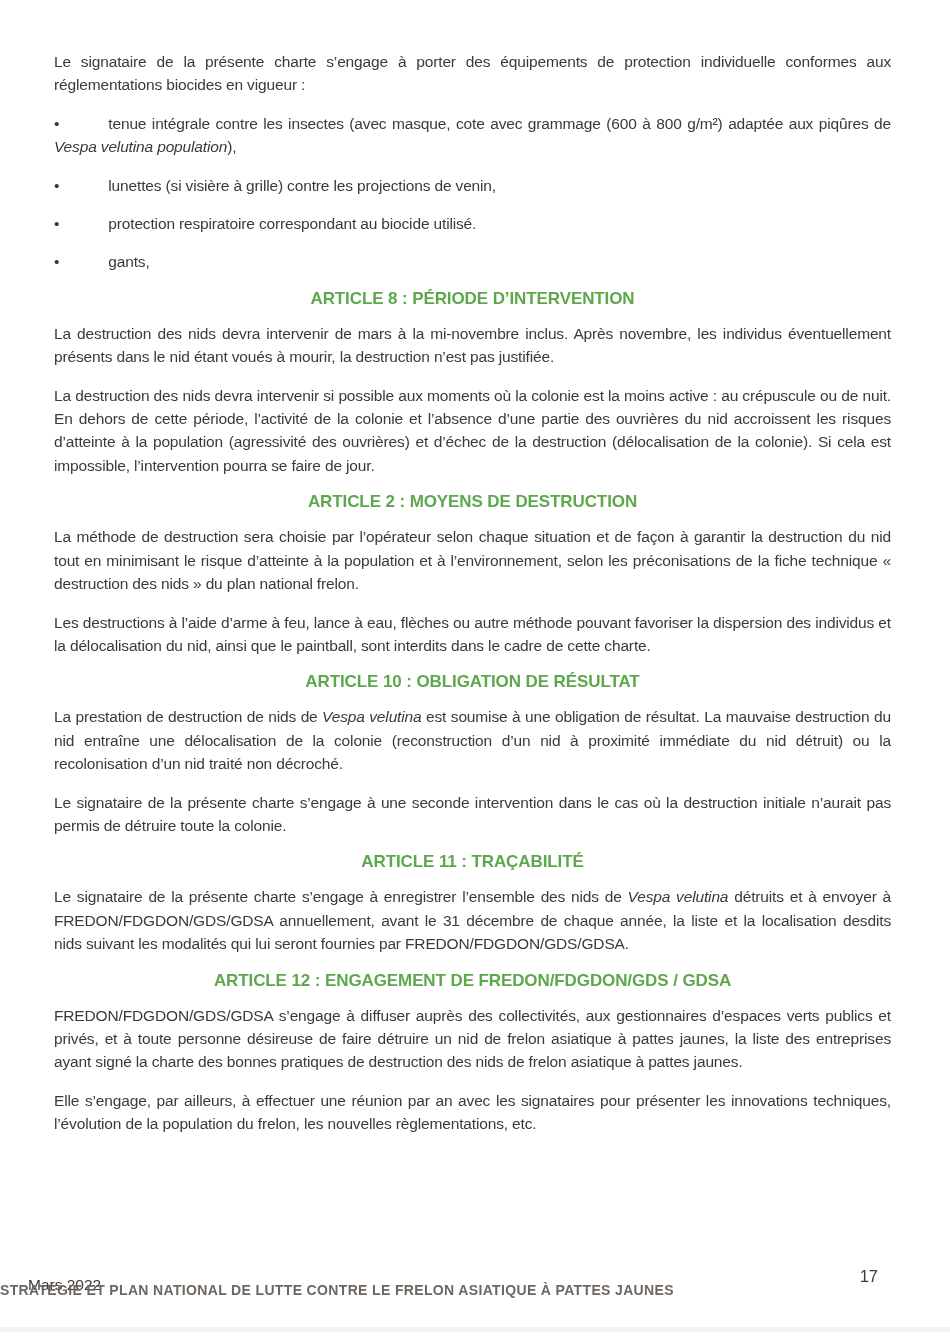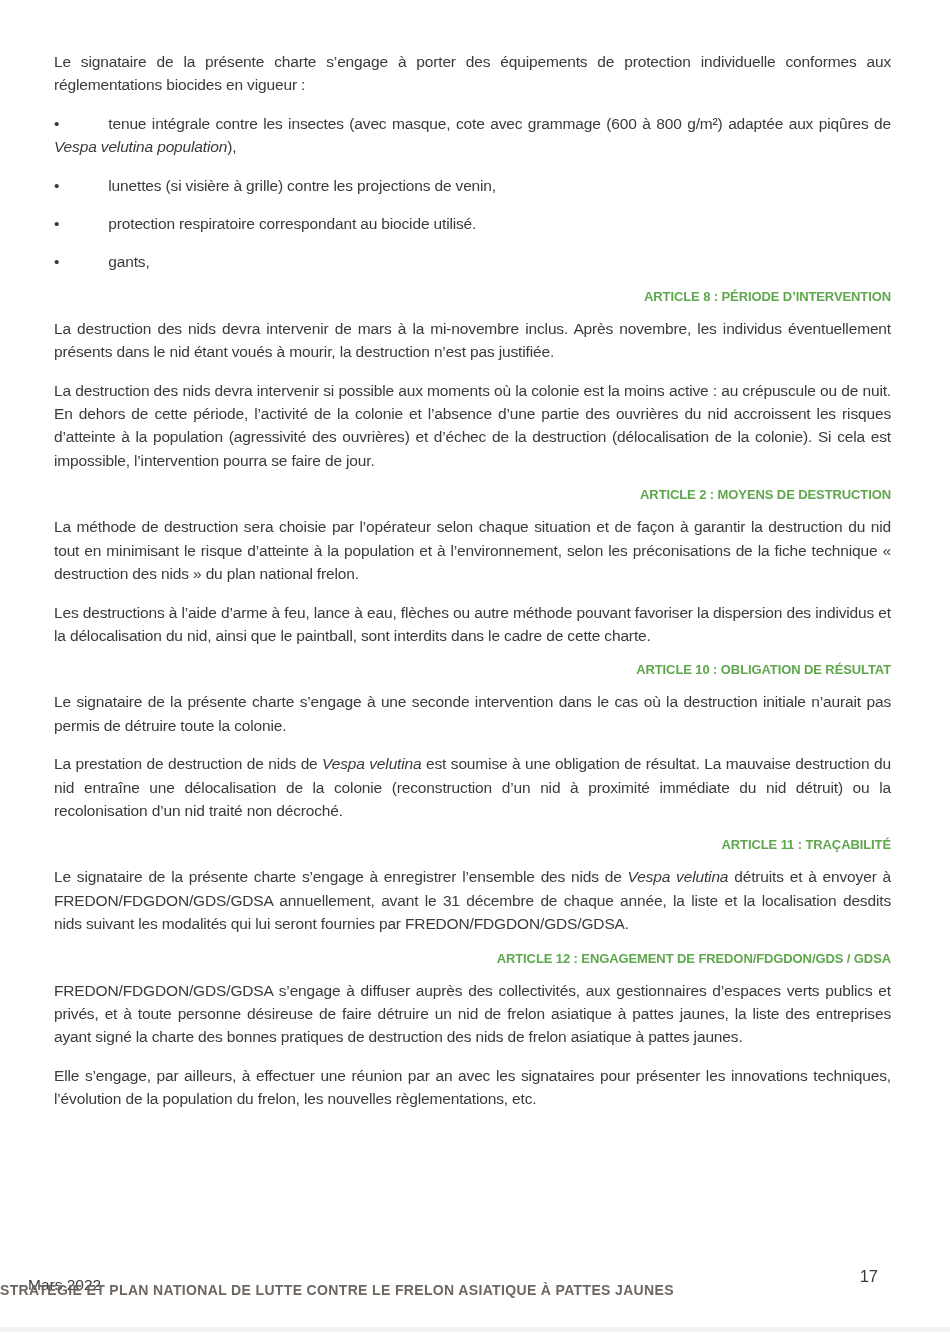--- a/index.html
+++ b/index.html
@@ -25,25 +25,25 @@
     margin:0 0 15px 0;
     font-size:15.5px;
     line-height:23.4px;
     text-align:justify;
     letter-spacing:-0.15px;
   }
   .bullet-item .b-char{display:inline;}
   .bullet-item .b-tab{display:inline-block;width:49px;}
   .article-heading{
     margin:3px 0 13px 0;
-    font-size:13px;
+    font-size:17px;
     font-weight:bold;
     color:var(--green);
     letter-spacing:-0.1px;
-    text-align:right;
+    text-align:center;
   }
   .it{font-style:italic;}
   .footer-date{
     position:absolute;left:28px;top:1276px;
     font-size:15.5px;color:var(--body);
   }
   .footer-title{
     position:absolute;left:0;right:0;top:1282px;
     text-align:left;
     font-size:14px;font-weight:bold;
@@ -72,22 +72,22 @@
         <p class="para bullet-item"><span class="b-char">•</span><span class="b-tab"></span><span>gants,</span></p>
       </div>
     <div id="articles">
         <h2 class="article-heading">ARTICLE 8 : PÉRIODE D’INTERVENTION</h2>
         <p class="para"><span>La destruction des nids devra intervenir de mars à la mi-novembre inclus. Après novembre, les individus éventuellement présents dans le nid étant voués à mourir, la destruction n’est pas justifiée.</span></p>
         <p class="para"><span>La destruction des nids devra intervenir si possible aux moments où la colonie est la moins active : au crépuscule ou de nuit. En dehors de cette période, l’activité de la colonie et l’absence d’une partie des ouvrières du nid accroissent les risques d’atteinte à la population (agressivité des ouvrières) et d’échec de la destruction (délocalisation de la colonie). Si cela est impossible, l’intervention pourra se faire de jour.</span></p>
         <h2 class="article-heading">ARTICLE 2 : MOYENS DE DESTRUCTION</h2>
         <p class="para"><span>La méthode de destruction sera choisie par l’opérateur selon chaque situation et de façon à garantir la destruction du nid tout en minimisant le risque d’atteinte à la population et à l’environnement, selon les préconisations de la fiche technique « destruction des nids » du plan national frelon.</span></p>
         <p class="para"><span>Les destructions à l’aide d’arme à feu, lance à eau, flèches ou autre méthode pouvant favoriser la dispersion des individus et la délocalisation du nid, ainsi que le paintball, sont interdits dans le cadre de cette charte.</span></p>
         <h2 class="article-heading">ARTICLE 10 : OBLIGATION DE RÉSULTAT</h2>
+        <p class="para"><span>La prestation de destruction de nids de </span><span class="it">Vespa velutina</span><span> est soumise à une obligation de résultat. La mauvaise destruction du nid entraîne une délocalisation de la colonie (reconstruction d’un nid à proximité immédiate du nid détruit) ou la recolonisation d’un nid traité non décroché.</span></p>
         <p class="para"><span>Le signataire de la présente charte s’engage à une seconde intervention dans le cas où la destruction initiale n’aurait pas permis de détruire toute la colonie.</span></p>
-        <p class="para"><span>La prestation de destruction de nids de </span><span class="it">Vespa velutina</span><span> est soumise à une obligation de résultat. La mauvaise destruction du nid entraîne une délocalisation de la colonie (reconstruction d’un nid à proximité immédiate du nid détruit) ou la recolonisation d’un nid traité non décroché.</span></p>
         <h2 class="article-heading">ARTICLE 11 : TRAÇABILITÉ</h2>
         <p class="para"><span>Le signataire de la présente charte s’engage à enregistrer l’ensemble des nids de </span><span class="it">Vespa velutina</span><span> détruits et à envoyer à FREDON/FDGDON/GDS/GDSA annuellement, avant le 31 décembre de chaque année, la liste et la localisation desdits nids suivant les modalités qui lui seront fournies par FREDON/FDGDON/GDS/GDSA.</span></p>
         <h2 class="article-heading">ARTICLE 12 : ENGAGEMENT DE FREDON/FDGDON/GDS / GDSA</h2>
         <p class="para"><span>FREDON/FDGDON/GDS/GDSA s’engage à diffuser auprès des collectivités, aux gestionnaires d’espaces verts publics et privés, et à toute personne désireuse de faire détruire un nid de frelon asiatique à pattes jaunes, la liste des entreprises ayant signé la charte des bonnes pratiques de destruction des nids de frelon asiatique à pattes jaunes.</span></p>
         <p class="para"><span>Elle s’engage, par ailleurs, à effectuer une réunion par an avec les signataires pour présenter les innovations techniques, l’évolution de la population du frelon, les nouvelles règlementations, etc.</span></p>
       </div>
   </main>
 
   <span class="footer-date">Mars 2022</span>
   <span class="footer-title">STRATÉGIE ET PLAN NATIONAL DE LUTTE CONTRE LE FRELON ASIATIQUE À PATTES JAUNES</span>

